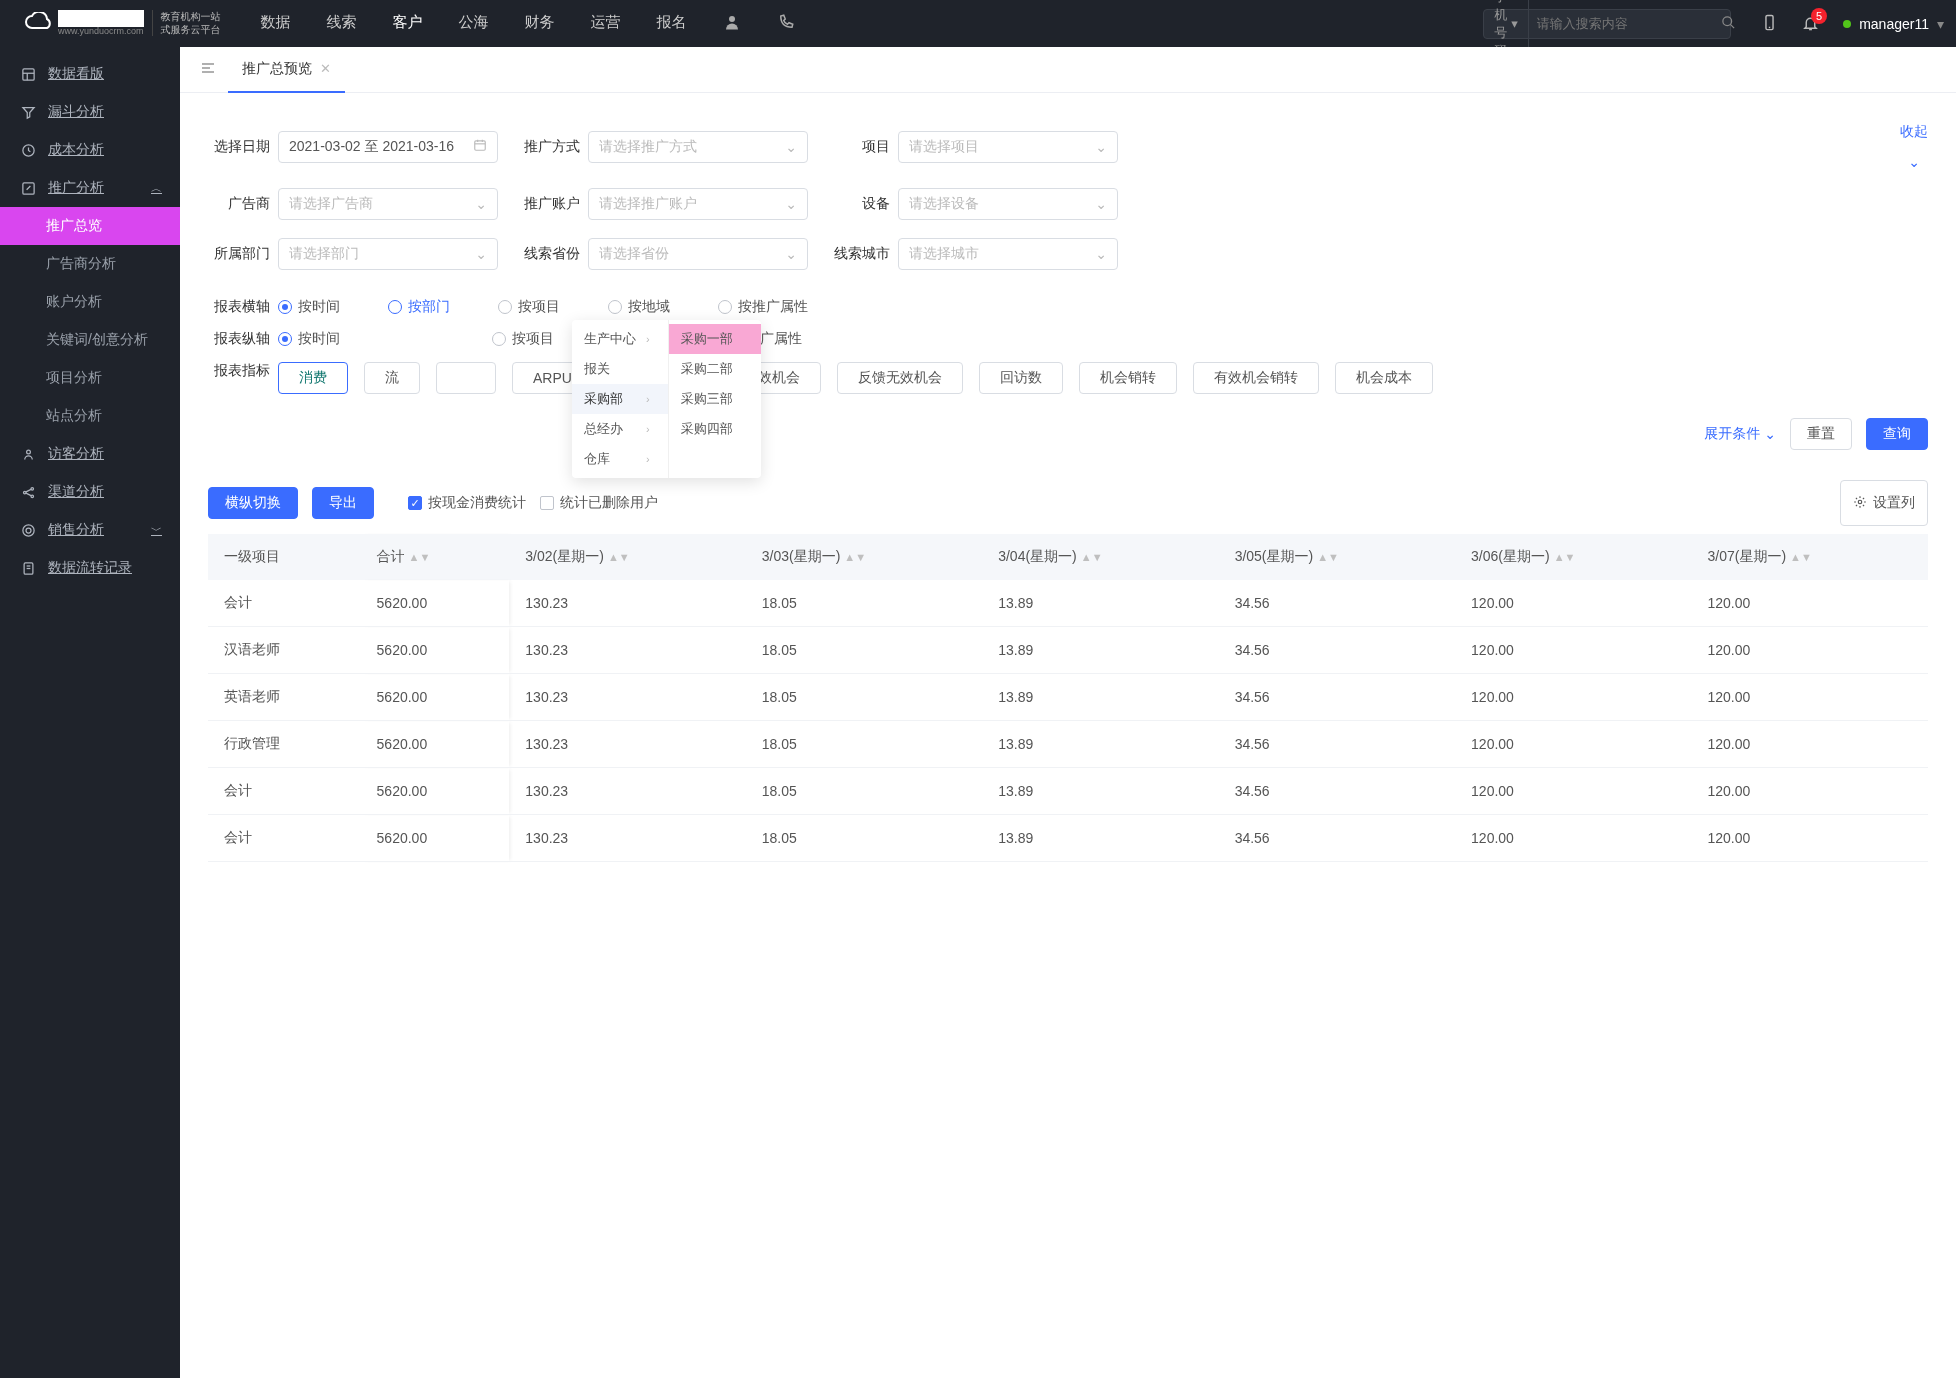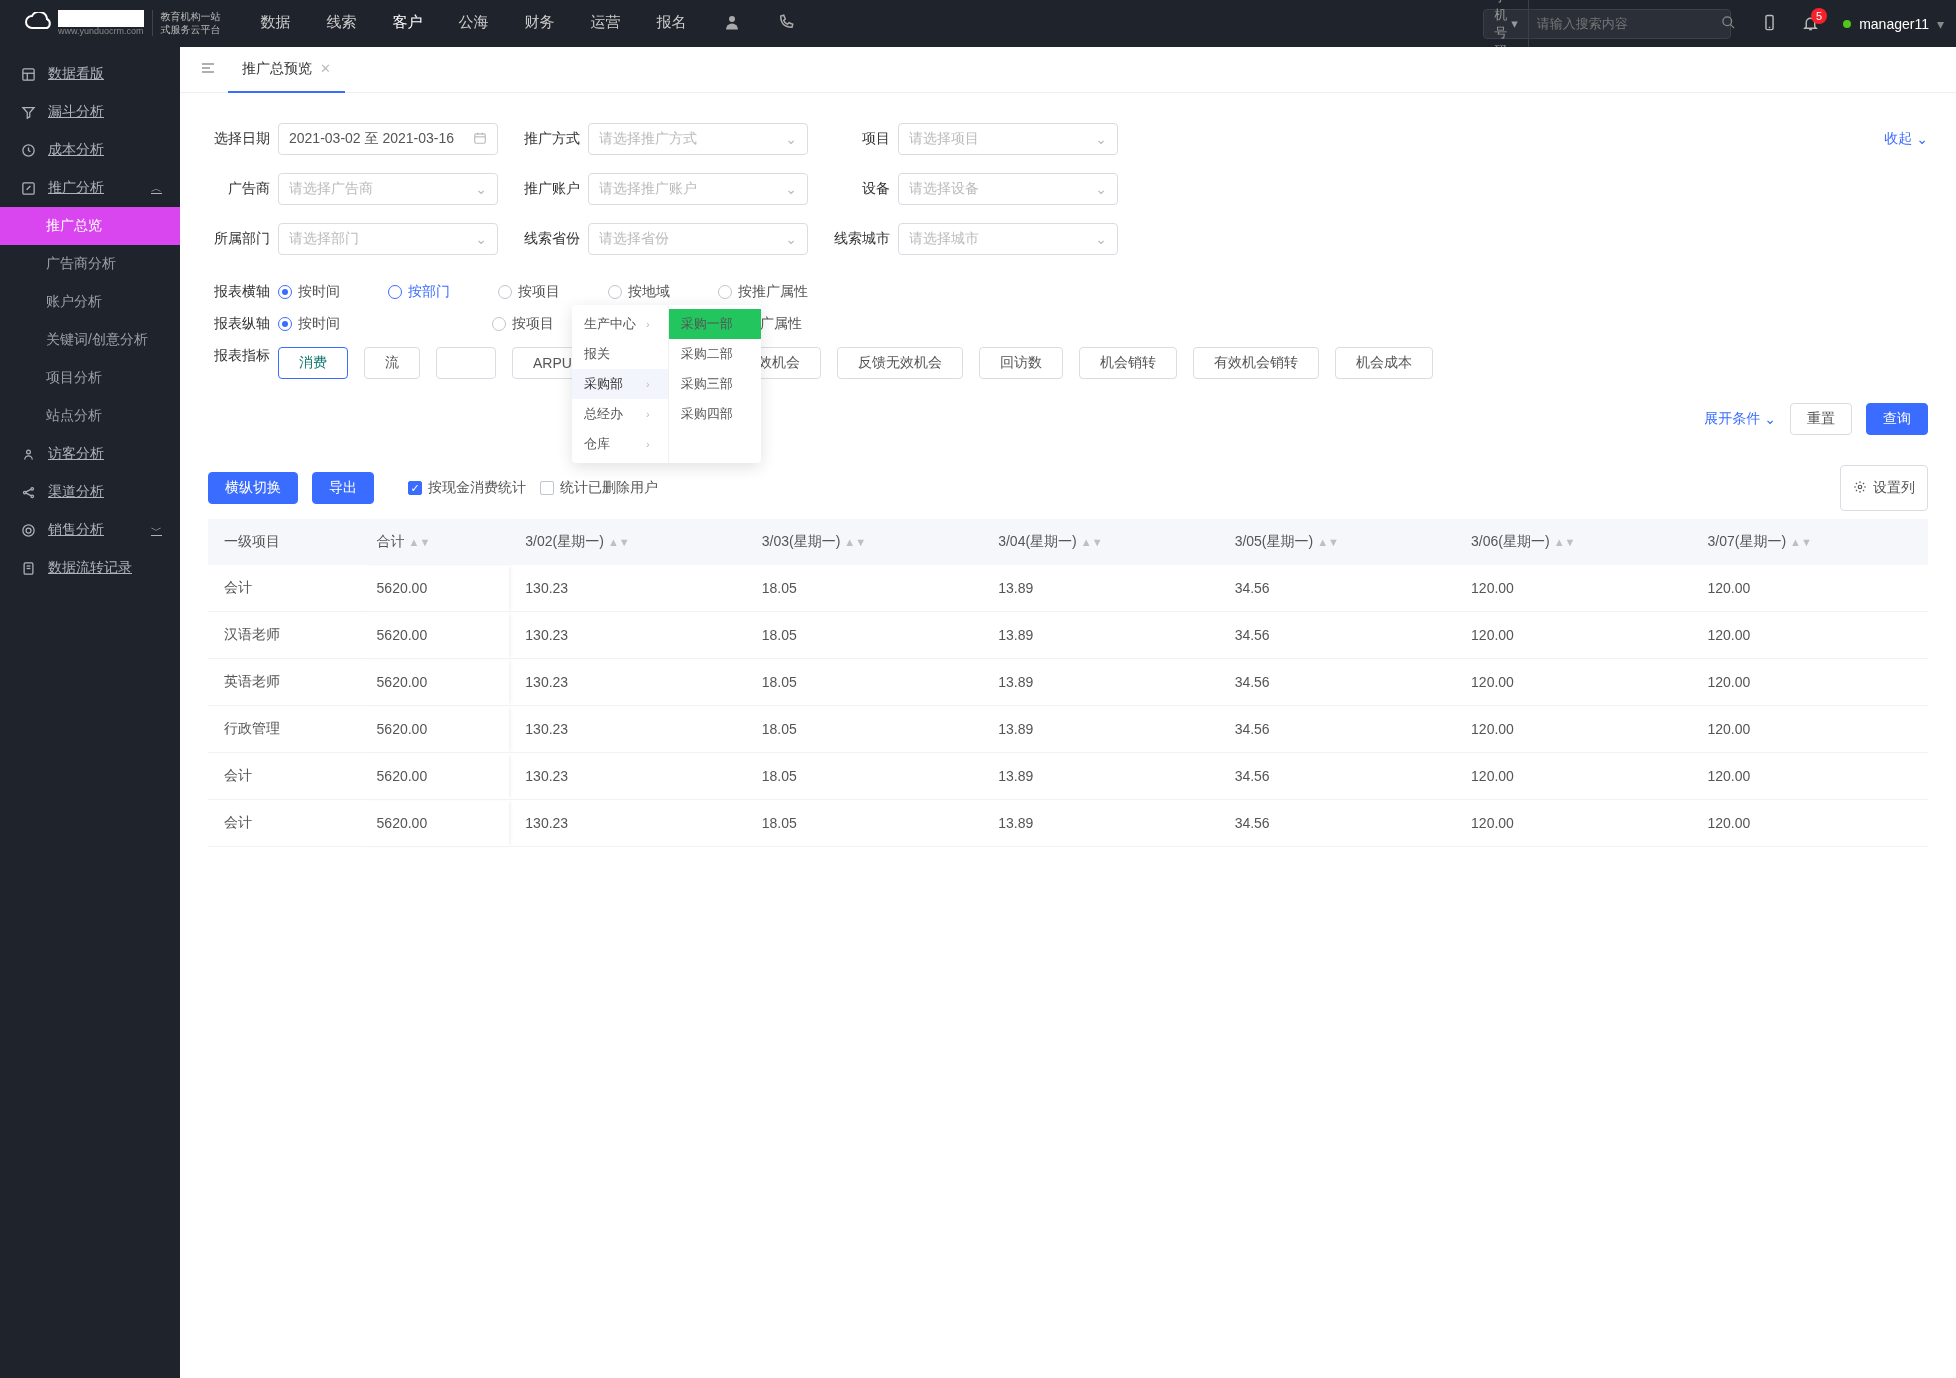--- a/index.html
+++ b/index.html
@@ -47,40 +47,40 @@
 .tab .x { color: #bbb; font-size: 13px; cursor: pointer; }
 .content { padding: 30px 28px 40px; }
 
 
 .filter-row { display: flex; align-items: center; margin-bottom: 18px; }
 .filter-group { display: flex; align-items: center; width: 310px; }
 .flabel { width: 62px; text-align: right; color: #333; font-size: 14px; margin-right: 8px; }
 .finput { flex: 1; max-width: 220px; height: 32px; border: 1px solid #d9dde3; border-radius: 4px; display: flex; align-items: center; padding: 0 10px; color: #bbb; font-size: 14px; justify-content: space-between; cursor: pointer; background: #fff; }
 .finput .val { color: #555; }
 .finput .arrow { color: #bbb; }
-.collapse-link { color: #3a6cff; font-size: 14px; cursor: pointer; display: flex; align-items: center; gap: 4px; margin-left: auto; }
+.collapse-link { color: #3a6cff; font-size: 14px; cursor: pointer; display: flex; align-items: center; gap: 13px; margin-left: auto; flex-direction: column; }
 
 
 .radio-row { display: flex; align-items: center; margin-bottom: 14px; position: relative; }
 .rlabel { width: 62px; text-align: right; color: #333; font-size: 14px; margin-right: 8px; }
 .radios { display: flex; gap: 48px; flex-wrap: wrap; }
 .radio { display: flex; align-items: center; gap: 6px; cursor: pointer; color: #555; }
 .radio .circ { width: 14px; height: 14px; border: 1px solid #c0c4cc; border-radius: 50%; display: inline-flex; align-items: center; justify-content: center; }
 .radio.checked .circ { border-color: #3a6cff; }
 .radio.checked .circ::after { content: ""; width: 6px; height: 6px; background: #3a6cff; border-radius: 50%; }
 .radio.hover { color: #3a6cff; }
 .radio.hover .circ { border-color: #3a6cff; }
 
 
 .cascade { position: absolute; top: 22px; left: 364px; display: flex; box-shadow: 0 4px 16px rgba(0,0,0,.12); background: #fff; z-index: 10; border-radius: 4px; }
 .cascade-col { min-width: 92px; padding: 4px 0; border-right: 1px solid #f0f0f0; }
 .cascade-col:last-child { border-right: 0; }
 .cascade-item { padding: 6px 18px 6px 12px; font-size: 13px; color: #555; cursor: pointer; display: flex; align-items: center; justify-content: space-between; gap: 10px; }
 .cascade-item.hovered { background: #f2f5fb; color: #333; }
-.cascade-item.hl { background: #22c55e; }
+.cascade-item.hl { background: #f9a8d4; }
 .cascade-item .chev { color: #bbb; font-size: 11px; }
 
 
 .metric-row { display: flex; align-items: flex-start; margin-bottom: 14px; }
 .metrics { display: flex; flex-wrap: wrap; gap: 16px; }
 .metric { height: 32px; padding: 0 20px; border: 1px solid #d9dde3; border-radius: 4px; display: inline-flex; align-items: center; font-size: 14px; color: #555; cursor: pointer; background: #fff; }
 .metric.active { border-color: #3a6cff; color: #0f766e; }
 
 
 .actionbar { display: flex; align-items: center; justify-content: flex-end; gap: 14px; margin-top: 24px; margin-bottom: 14px; }

